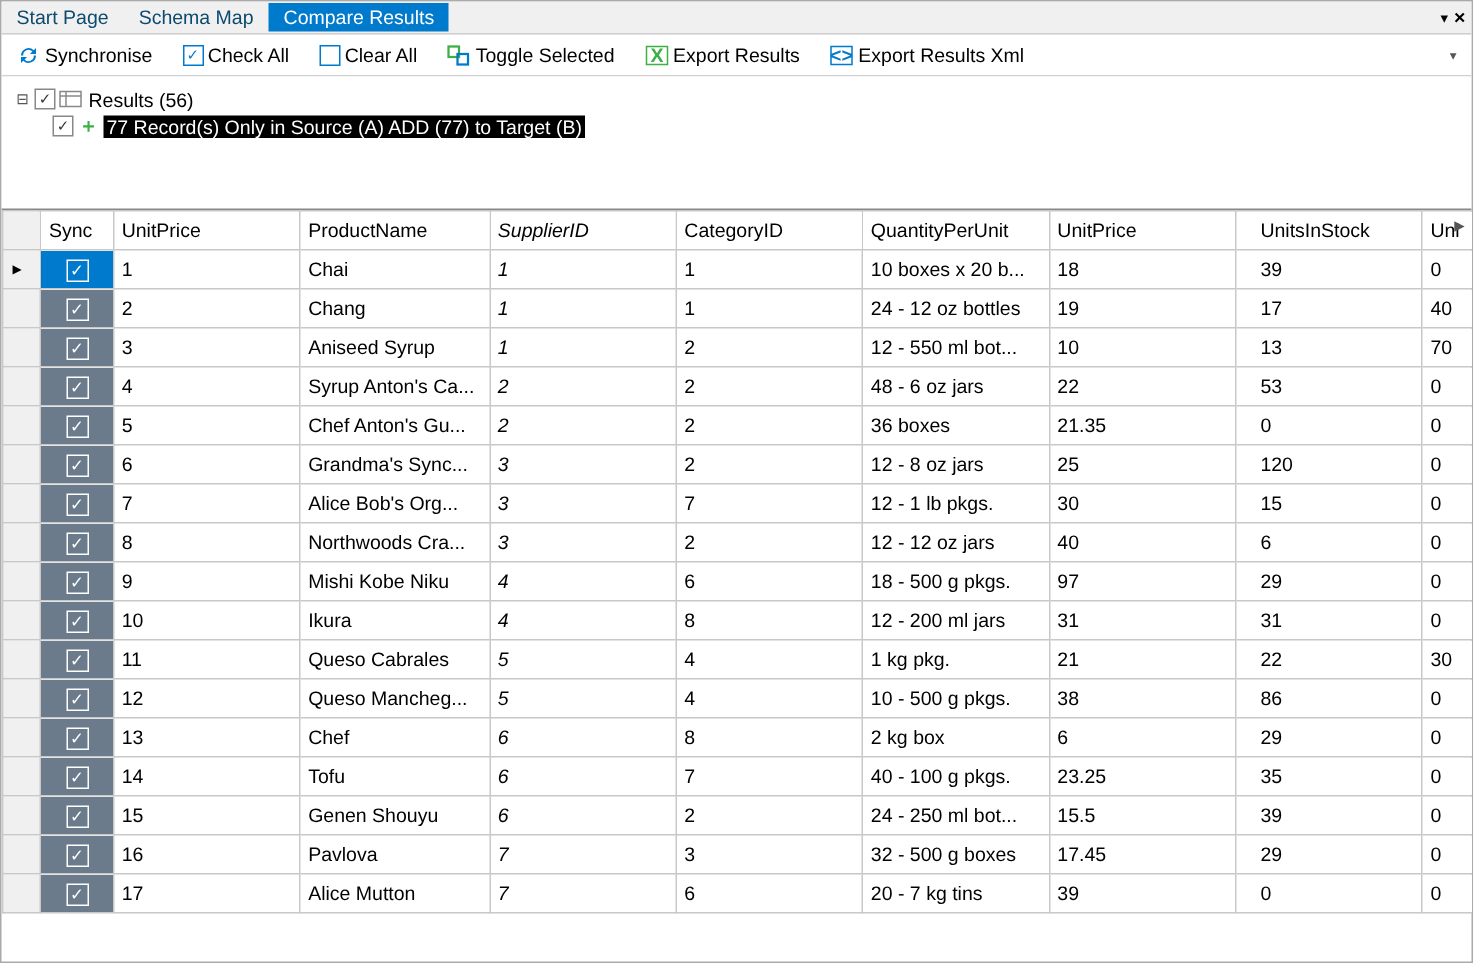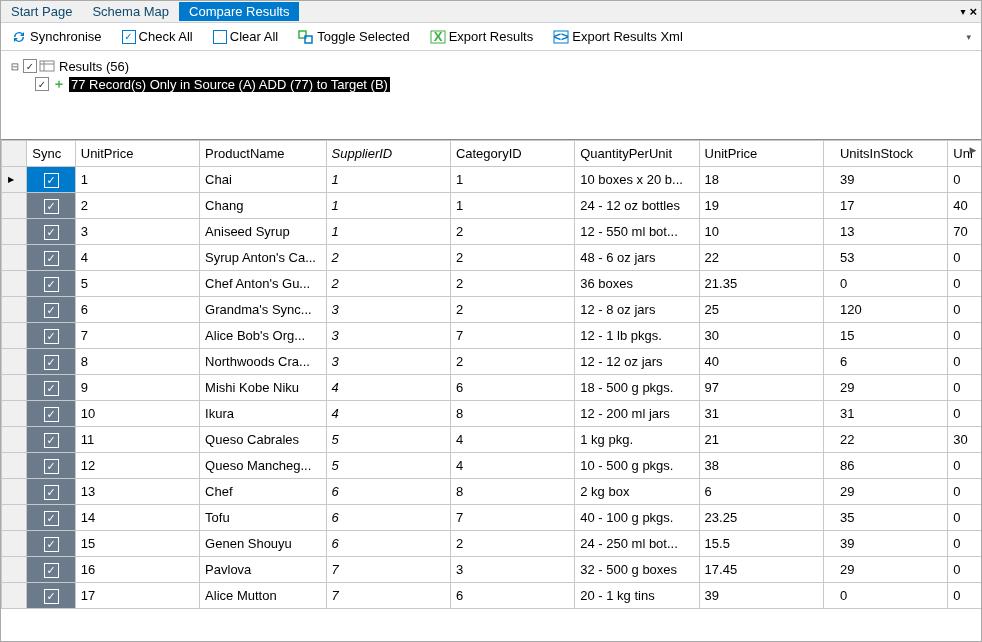--- a/index.html
+++ b/index.html
@@ -341,21 +341,21 @@
             <td class="col-stock">29</td>
             <td class="col-units">0</td>
           </tr>
           <tr>
             <td class="rowhead"></td>
             <td class="sync"><span class="synccheck">✓</span></td>
             <td class="col-pid">17</td>
             <td class="col-pname">Alice Mutton</td>
             <td class="col-sid">7</td>
             <td class="col-cid">6</td>
-            <td class="col-qpu">20 - 1 kg tins</td>
+            <td class="col-qpu">20 - 7 kg tins</td>
             <td class="col-price">39</td>
             <td class="col-stock">0</td>
             <td class="col-units">0</td>
           </tr>
         </tbody>
     </table>
   </div>
   <div class="hscroll">
     <div class="hscroll-arrow left">◀</div>
     <div class="hscroll-thumb"></div>

